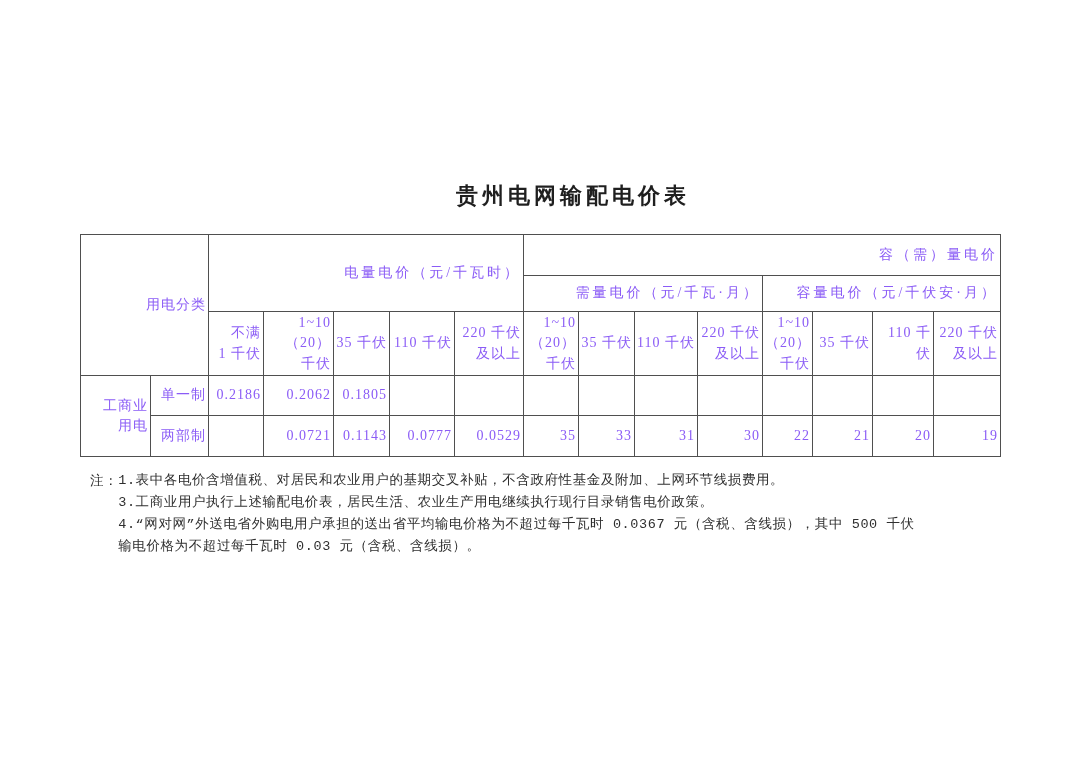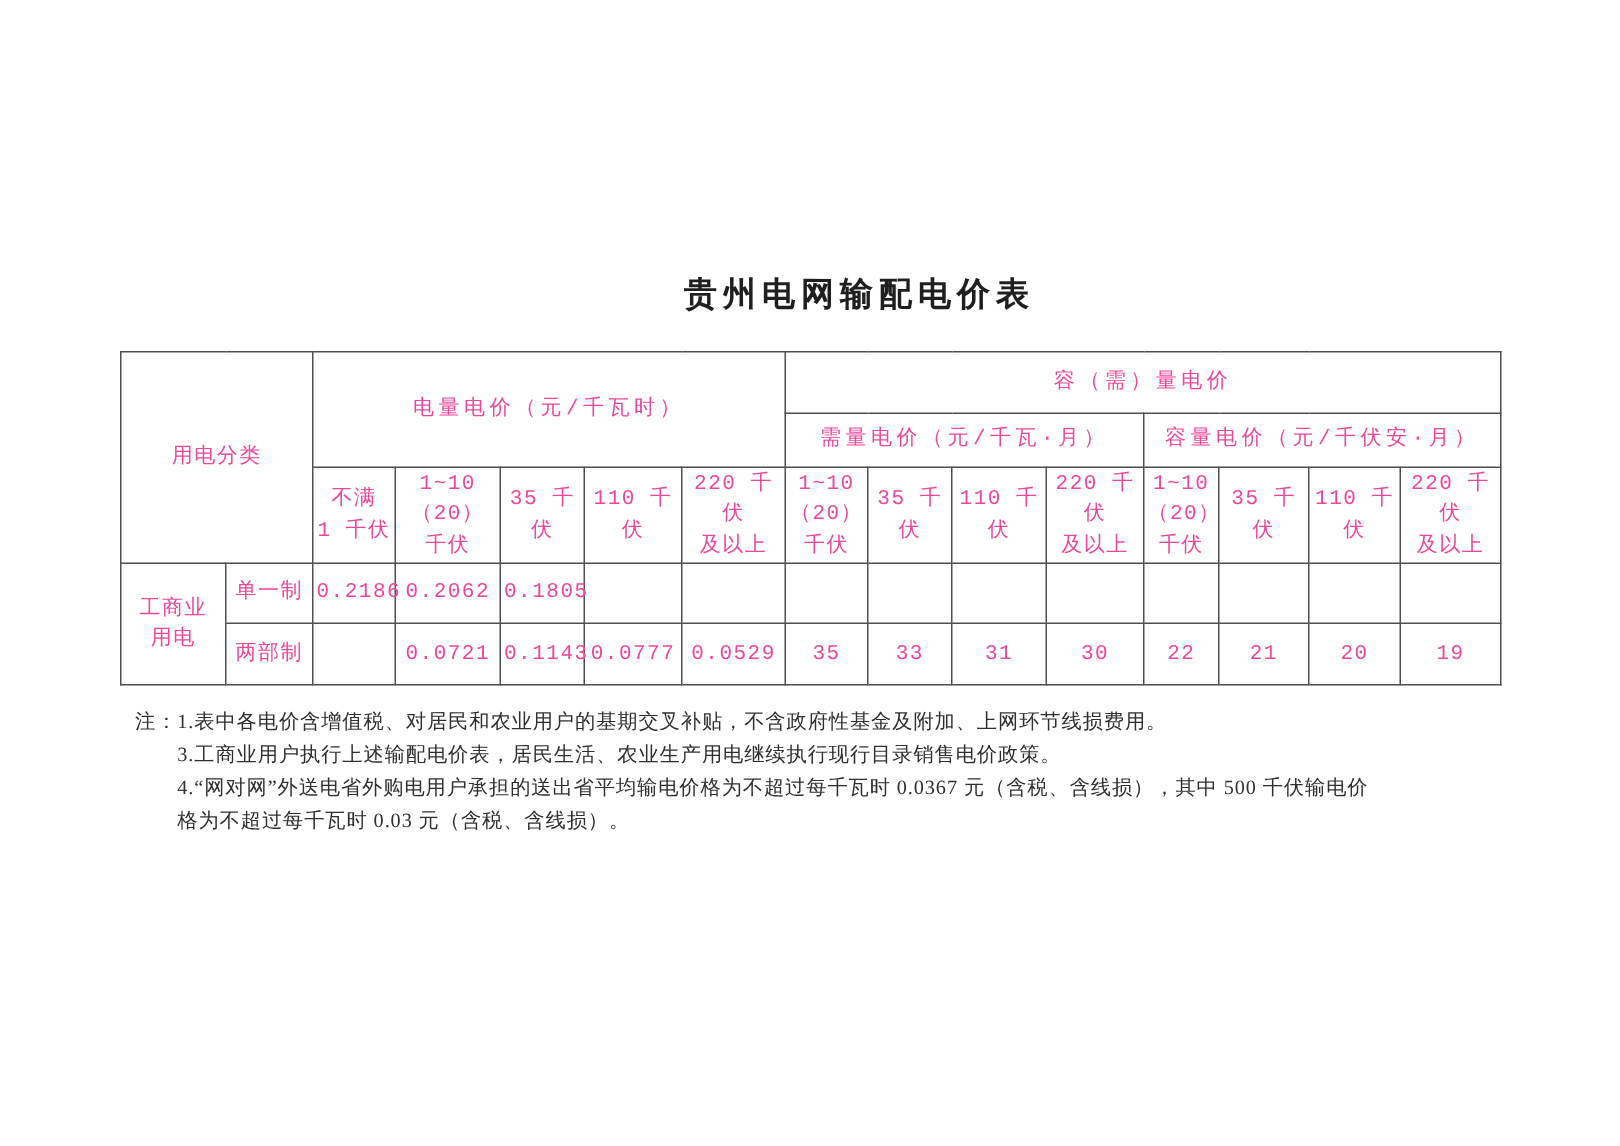--- a/index.html
+++ b/index.html
@@ -26,30 +26,29 @@
   table.price-table{
     position:absolute;
     left:80px;top:234px;
     width:920px;
     border-collapse:collapse;
     table-layout:fixed;
   }
   table.price-table th,
   table.price-table td{
     border:1px solid #4f4f4f;
-    text-align:center;
+    text-align:right;
     vertical-align:middle;
     font-size:14px;
     font-weight:normal;
     white-space:pre-line;
     line-height:1.45;
     padding:0 2px;
     letter-spacing:1px;
-    color:#ec4899;
-    font-family:Liberation Mono, monospace;
+    color:#8b5cf6;
   }
   table.price-table th.group{
     letter-spacing:3px;
   }
   tr.row-h1{height:41px;}
   tr.row-h2{height:36px;}
   tr.row-h3{height:64px;}
   tr.row-d1{height:40px;}
   tr.row-d2{height:41px;}
   .notes{
@@ -63,20 +62,21 @@
     letter-spacing:0.6px;
     color:#2f2f2f;
   }
   .notes .note-label{
     flex:0 0 28px;
     white-space:nowrap;
   }
   .notes .note-items{
     flex:0 0 auto;
     width:800px;
+    font-family:Liberation Mono, monospace;
   }
   .notes .note-item{
     width:800px;
   }
 </style>
 </head>
 <body>
 
 <div class="page">
 

